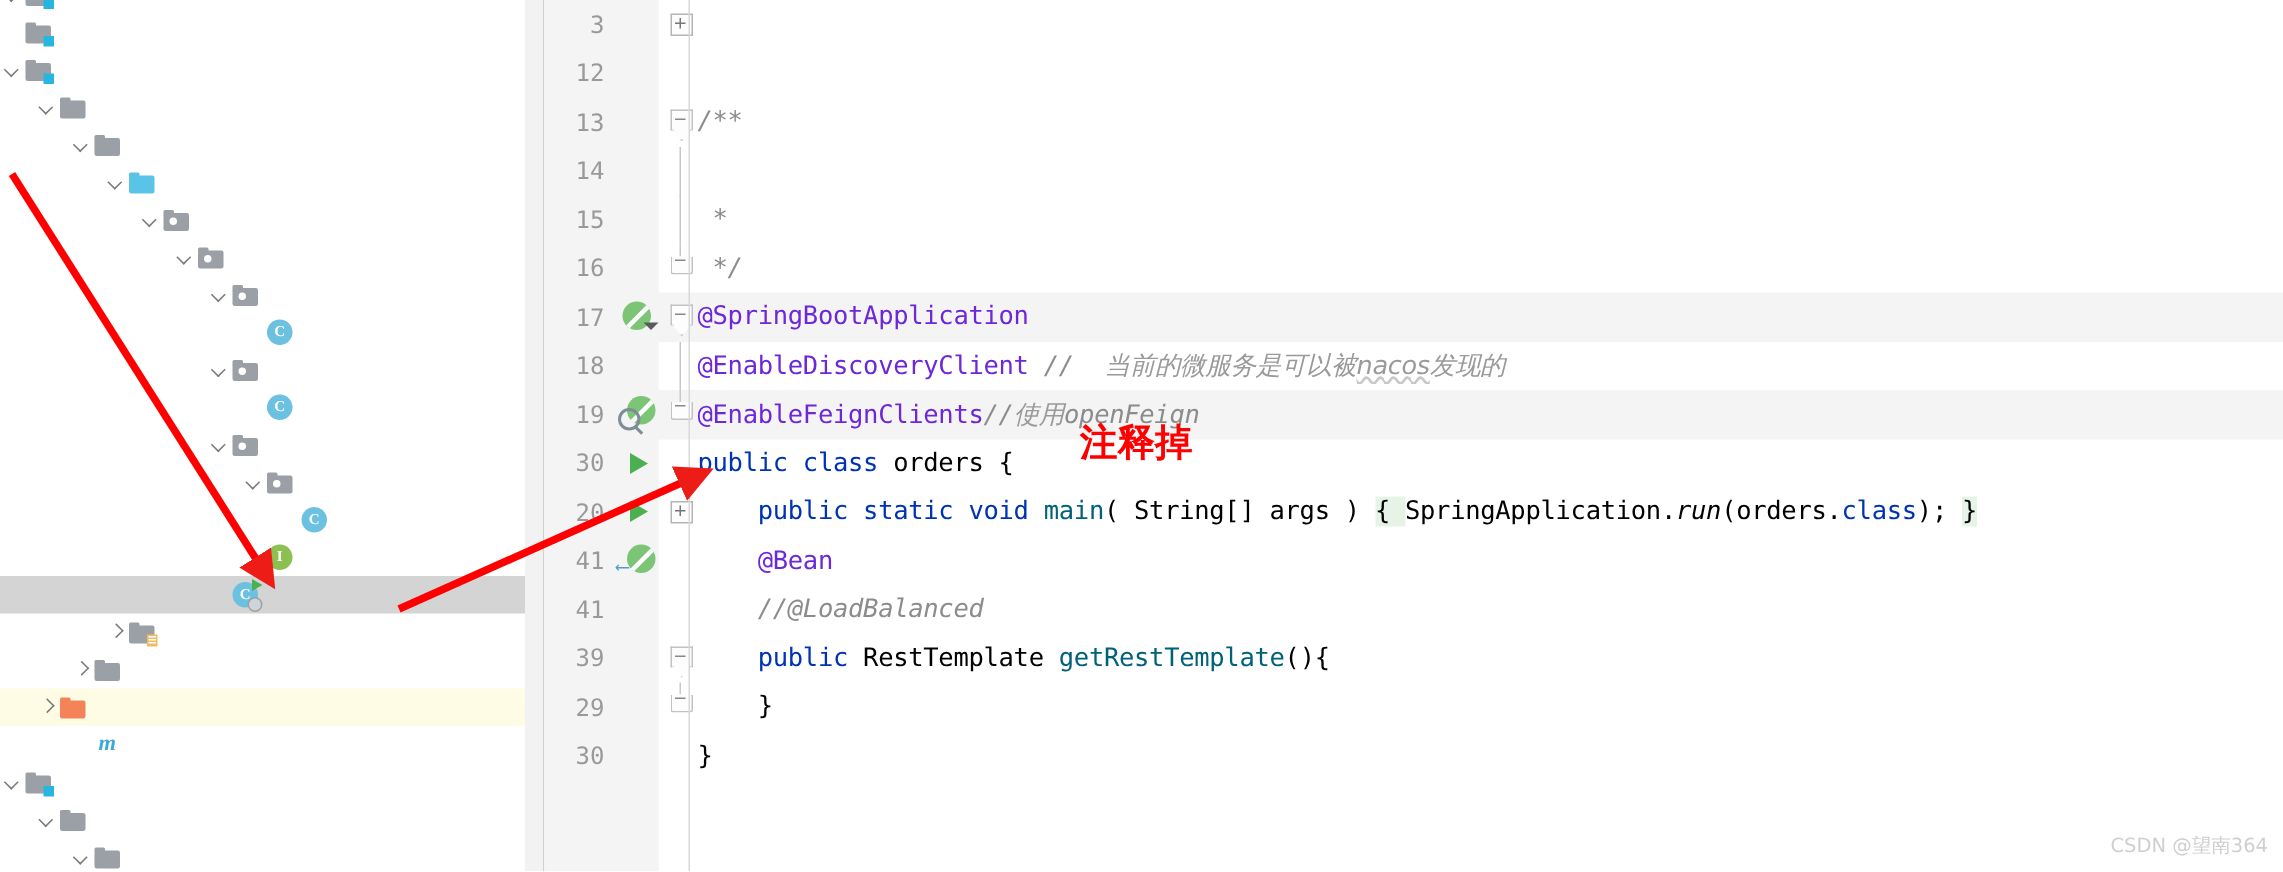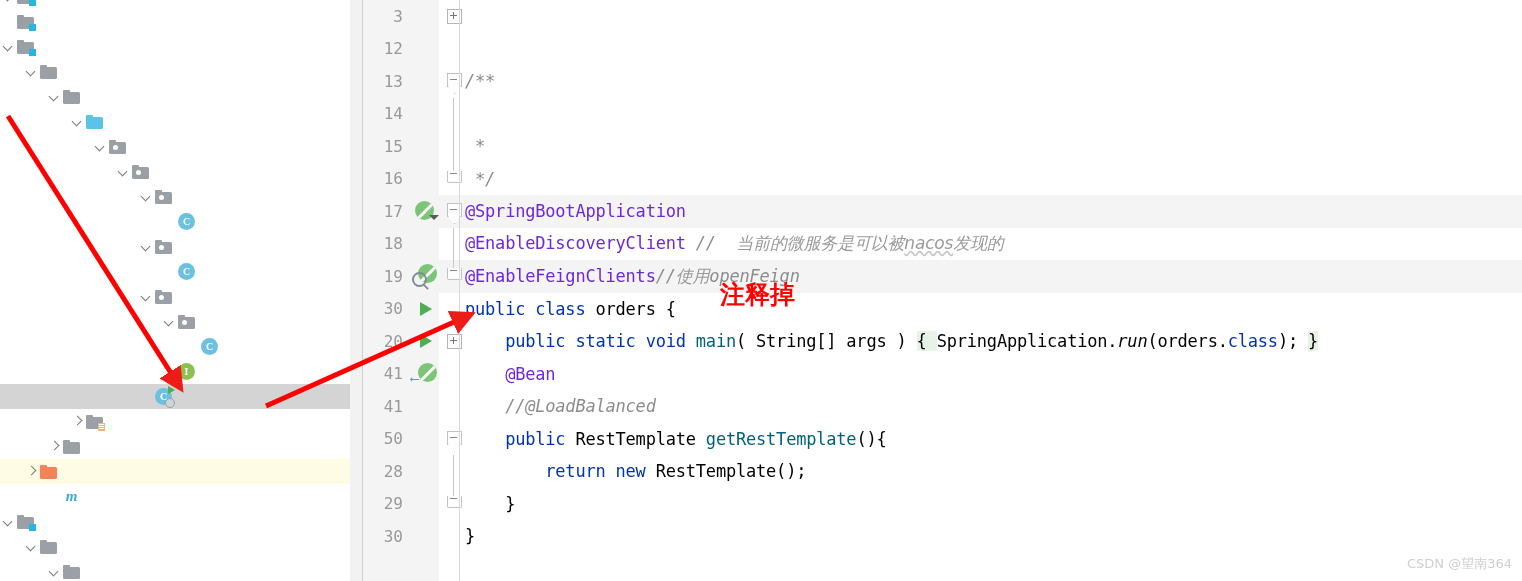--- a/index.html
+++ b/index.html
@@ -451,35 +451,27 @@
           <div class="gutter-fold"></div>
           <div class="code-text"><span class="ident">    </span><span class="ann">@Bean</span></div>
         </div>
         <div class="code-row">
           <div class="gutter-num">41</div>
           <div class="gutter-icons"></div>
           <div class="gutter-fold"></div>
           <div class="code-text"><span class="ident">    </span><span class="cm">//@LoadBalanced</span></div>
         </div>
         <div class="code-row">
-          <div class="gutter-num">50</div>
+          <div class="gutter-num">39</div>
           <div class="gutter-icons"></div>
           <div class="gutter-fold">
             <span class="foldtopcap" style="left:4px;top:8px"></span>
             <span class="foldpoint" style="left:5px;top:21px"></span>
           </div>
           <div class="code-text"><span class="ident">    </span><span class="kw">public </span><span class="type">RestTemplate </span><span class="meth">getRestTemplate</span><span class="ident">(){</span></div>
-        </div>
-        <div class="code-row">
-          <div class="gutter-num">28</div>
-          <div class="gutter-icons"></div>
-          <div class="gutter-fold">
-            <span class="foldbar" style="left:10px;top:0;height:33px"></span>
-          </div>
-          <div class="code-text"><span class="ident">        </span><span class="kw">return new </span><span class="ident">RestTemplate();</span></div>
         </div>
         <div class="code-row">
           <div class="gutter-num">29</div>
           <div class="gutter-icons"></div>
           <div class="gutter-fold">
             <span class="foldbar" style="left:10px;top:0;height:8px"></span>
             <span class="foldbotcap" style="left:4px;top:8px"></span>
           </div>
           <div class="code-text"><span class="ident">    }</span></div>
         </div>

